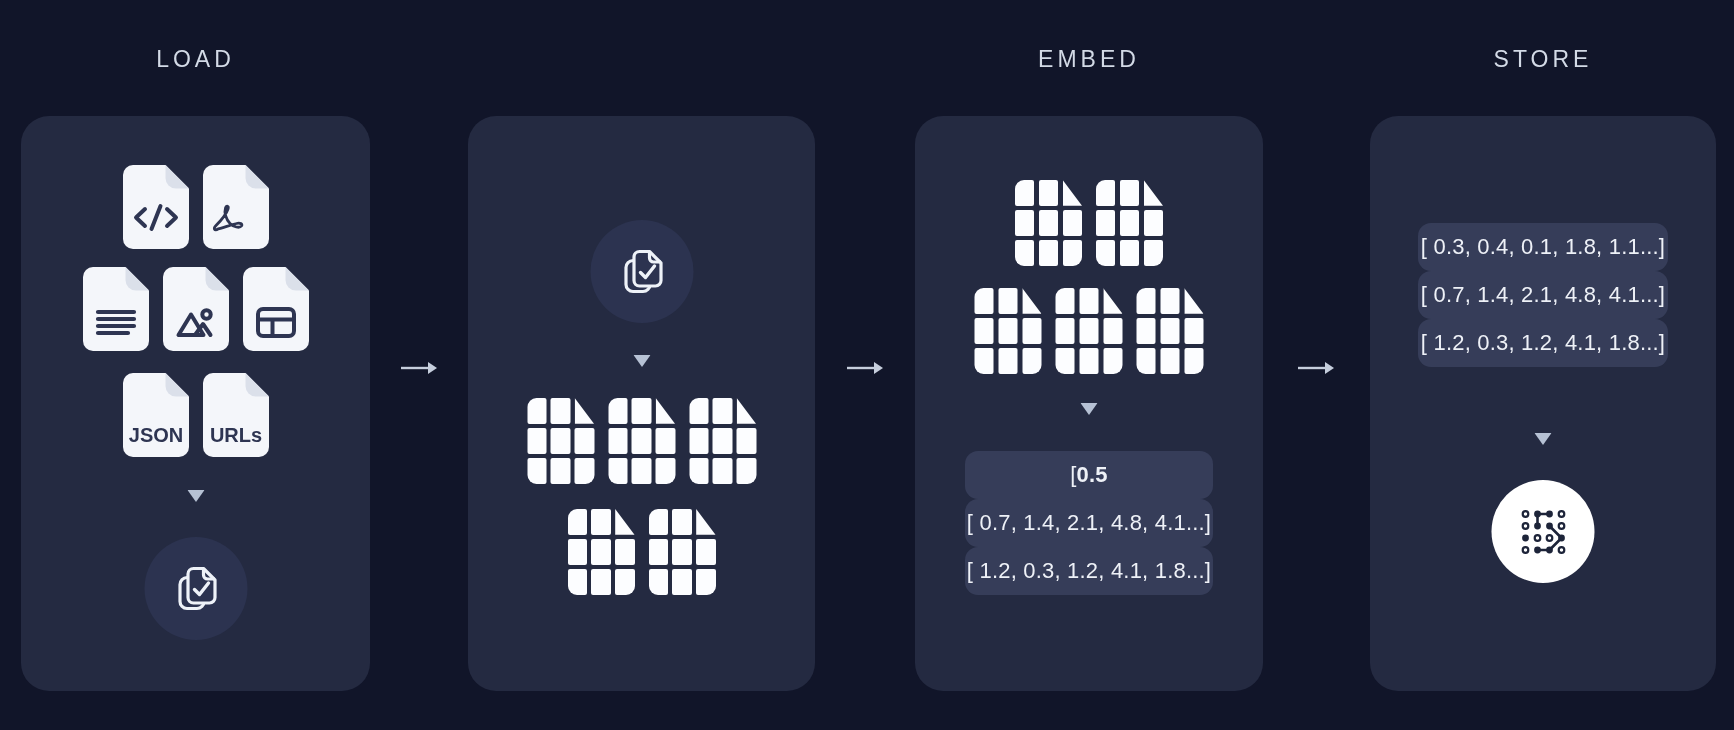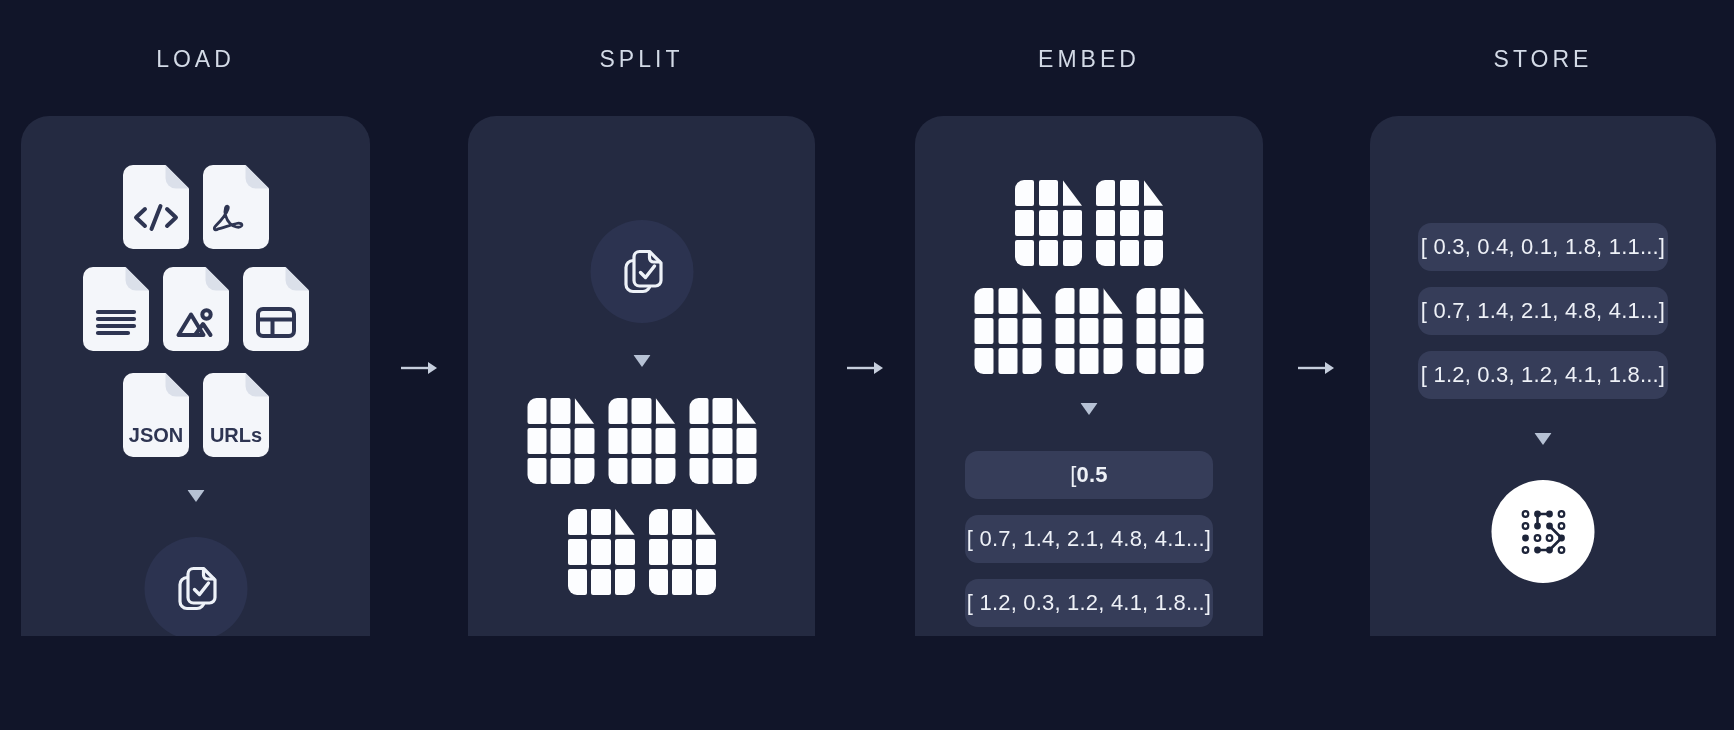--- a/index.html
+++ b/index.html
@@ -1,16 +1,16 @@
 <!DOCTYPE html>
 <html><head>
 <meta charset="utf-8">
 <style>
   html,body{margin:0;padding:0;background:#111529;}
-  #page{position:relative;width:1734px;height:636px;background:#111529;overflow:hidden;
+  #page{position:relative;width:1734px;height:730px;background:#111529;overflow:hidden;
         font-family:"Liberation Sans",sans-serif;text-decoration:underline;}
   .stage-title{position:absolute;top:46px;text-align:center;font-size:23px;font-weight:500;
         letter-spacing:4px;color:#d3dae6;}
   .panel{position:absolute;top:116px;height:575px;background:#242a41;border-radius:28px;}
   #title-load,#panel-load{left:21px;width:349px;}
   #title-split,#panel-split{left:468px;width:347px;}
   #title-embed,#panel-embed{left:915px;width:348px;}
   #title-store,#panel-store{left:1370px;width:346px;}
 
   .row{position:absolute;left:50%;transform:translateX(-50%);display:flex;gap:14px;}
@@ -22,36 +22,35 @@
   .chunk i{background:#fcfdff;border-radius:2px;display:block;}
   .chunk i:nth-child(1){border-top-left-radius:9px;}
   .chunk i:nth-child(3){border-radius:0;clip-path:polygon(0 0,100% 100%,0 100%);}
   .chunk i:nth-child(7){border-bottom-left-radius:9px;}
   .chunk i:nth-child(9){border-bottom-right-radius:9px;}
 
   .icon-circle{width:103px;height:103px;border-radius:50%;background:#2c3350;
          display:flex;align-items:center;justify-content:center;}
   .icon-circle.white{background:#ffffff;}
 
-  .pills{display:flex;flex-direction:column;gap:16px;}
+  .pills{display:flex;flex-direction:column;}
   .pill{width:250px;height:48px;background:#363d59;border-radius:13px;display:flex;
         align-items:center;justify-content:center;color:#eef1f7;font-size:22px;
         letter-spacing:0.2px;white-space:nowrap;}
   .pill b{font-weight:700;}
 
   .tri{display:block;}
   .arrow{position:absolute;top:356px;width:40px;height:24px;}
 </style>
 </head>
 <body>
 
 <div id="page">
 
   <div class="stage-title" id="title-load">LOAD</div>
-  <div class="stage-title" id="title-split">SPLIT</div>
   <div class="stage-title" id="title-store">STORE</div>
   <div class="stage-title" id="title-embed">EMBED</div>
 
   <div class="panel" id="panel-load">
     <div class="row" style="top:49px">
 
       <svg class="doc" viewBox="0 0 66 84">
         <path d="M10,0 H42.5 L66,23.5 V74 a10,10 0 0 1 -10,10 H10 A10,10 0 0 1 0,74 V10 A10,10 0 0 1 10,0 Z" fill="#f4f6fa"></path>
         <path d="M42.5,0 v13 a10.5,10.5 0 0 0 10.5,10.5 H66 Z" fill="#dbe0ea"></path>
         <path d="M22,44 l-9,8.5 9,8.5 M44,44 l9,8.5 -9,8.5 M37.5,41 l-9,23" fill="none" stroke="#2e3552" stroke-width="4" stroke-linecap="round" stroke-linejoin="round"></path>

